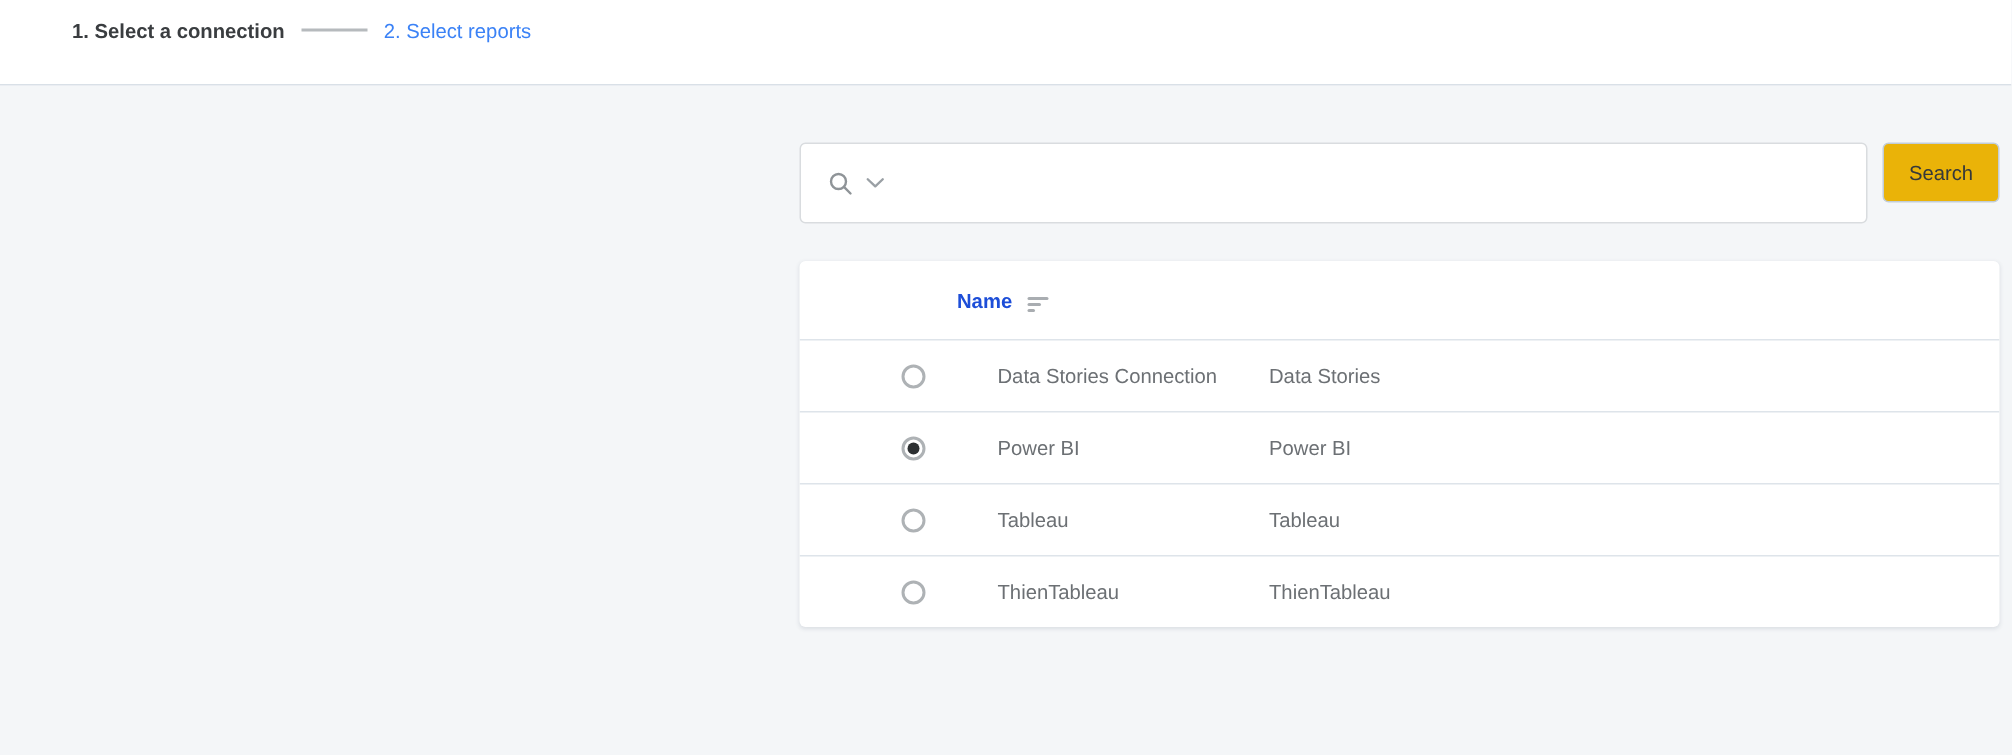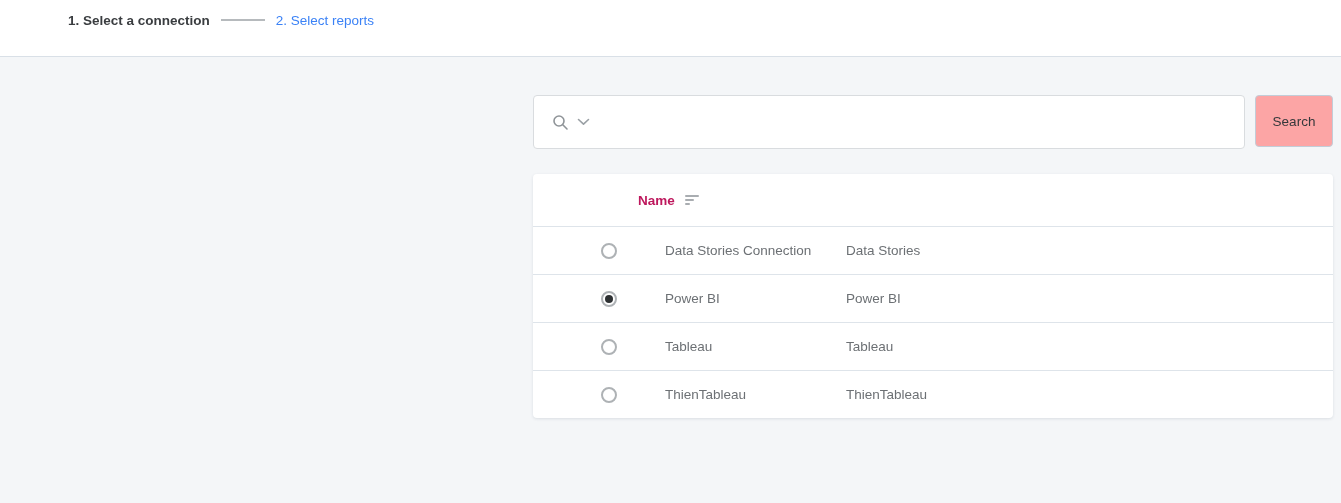--- a/index.html
+++ b/index.html
@@ -22,21 +22,21 @@
   .page-title {
     font-size: 22px;
     font-weight: 700;
     color: #333639;
     letter-spacing: 0.1px;
     line-height: 28px;
   }
   .stepper {
     display: flex;
     align-items: center;
-    margin-left: 56px;
+    margin-left: 36px;
     height: 28px;
   }
   .step {
     font-size: 13.5px;
     white-space: nowrap;
   }
   .step.active { color: #3a3d40; font-weight: 700; }
   .step.inactive { color: #3b82f6; font-weight: 400; }
   .step-connector {
     width: 44px; height: 2px;
@@ -80,23 +80,23 @@
     border: none;
     outline: none;
     height: 100%;
     font-size: 14px;
     color: #3b3e42;
     background: transparent;
     margin-left: 10px;
   }
   .search-button {
     width: 78px;
-    height: 52px;
+    height: 40px;
     margin-left: 10px;
-    background: #fca5a5;
+    background: #eab308;
     border: 1px solid #c2cdd8;
     border-radius: 4px;
     font-family: "Liberation Sans", sans-serif;
     font-size: 13.5px;
     color: #35383b;
     cursor: pointer;
   }
 
   
   .panel {
@@ -114,23 +114,23 @@
   .t-head { height: 52px; }
   .t-body .t-row {
     height: 48px;
     border-top: 1px solid #dee4ea;
     cursor: pointer;
     padding-left: 27px;
   }
   .cell-radio { padding-left: 41px; display: flex; align-items: center; }
   .cell-name, .cell-source { padding-left: 28px; font-size: 13.5px; }
   .t-head .cell-name, .t-head .cell-source {
-    color: #be185d;
+    color: #1d4ed8;
     font-weight: 700;
-    display: flex; align-items: center;
+    display: flex; align-items: flex-end;
   }
   .t-body .cell-name, .t-body .cell-source { color: #6c7074; }
 
   
   .sort-icon {
     margin-left: 10px;
     display: inline-flex;
     flex-direction: column;
     gap: 2px;
   }

